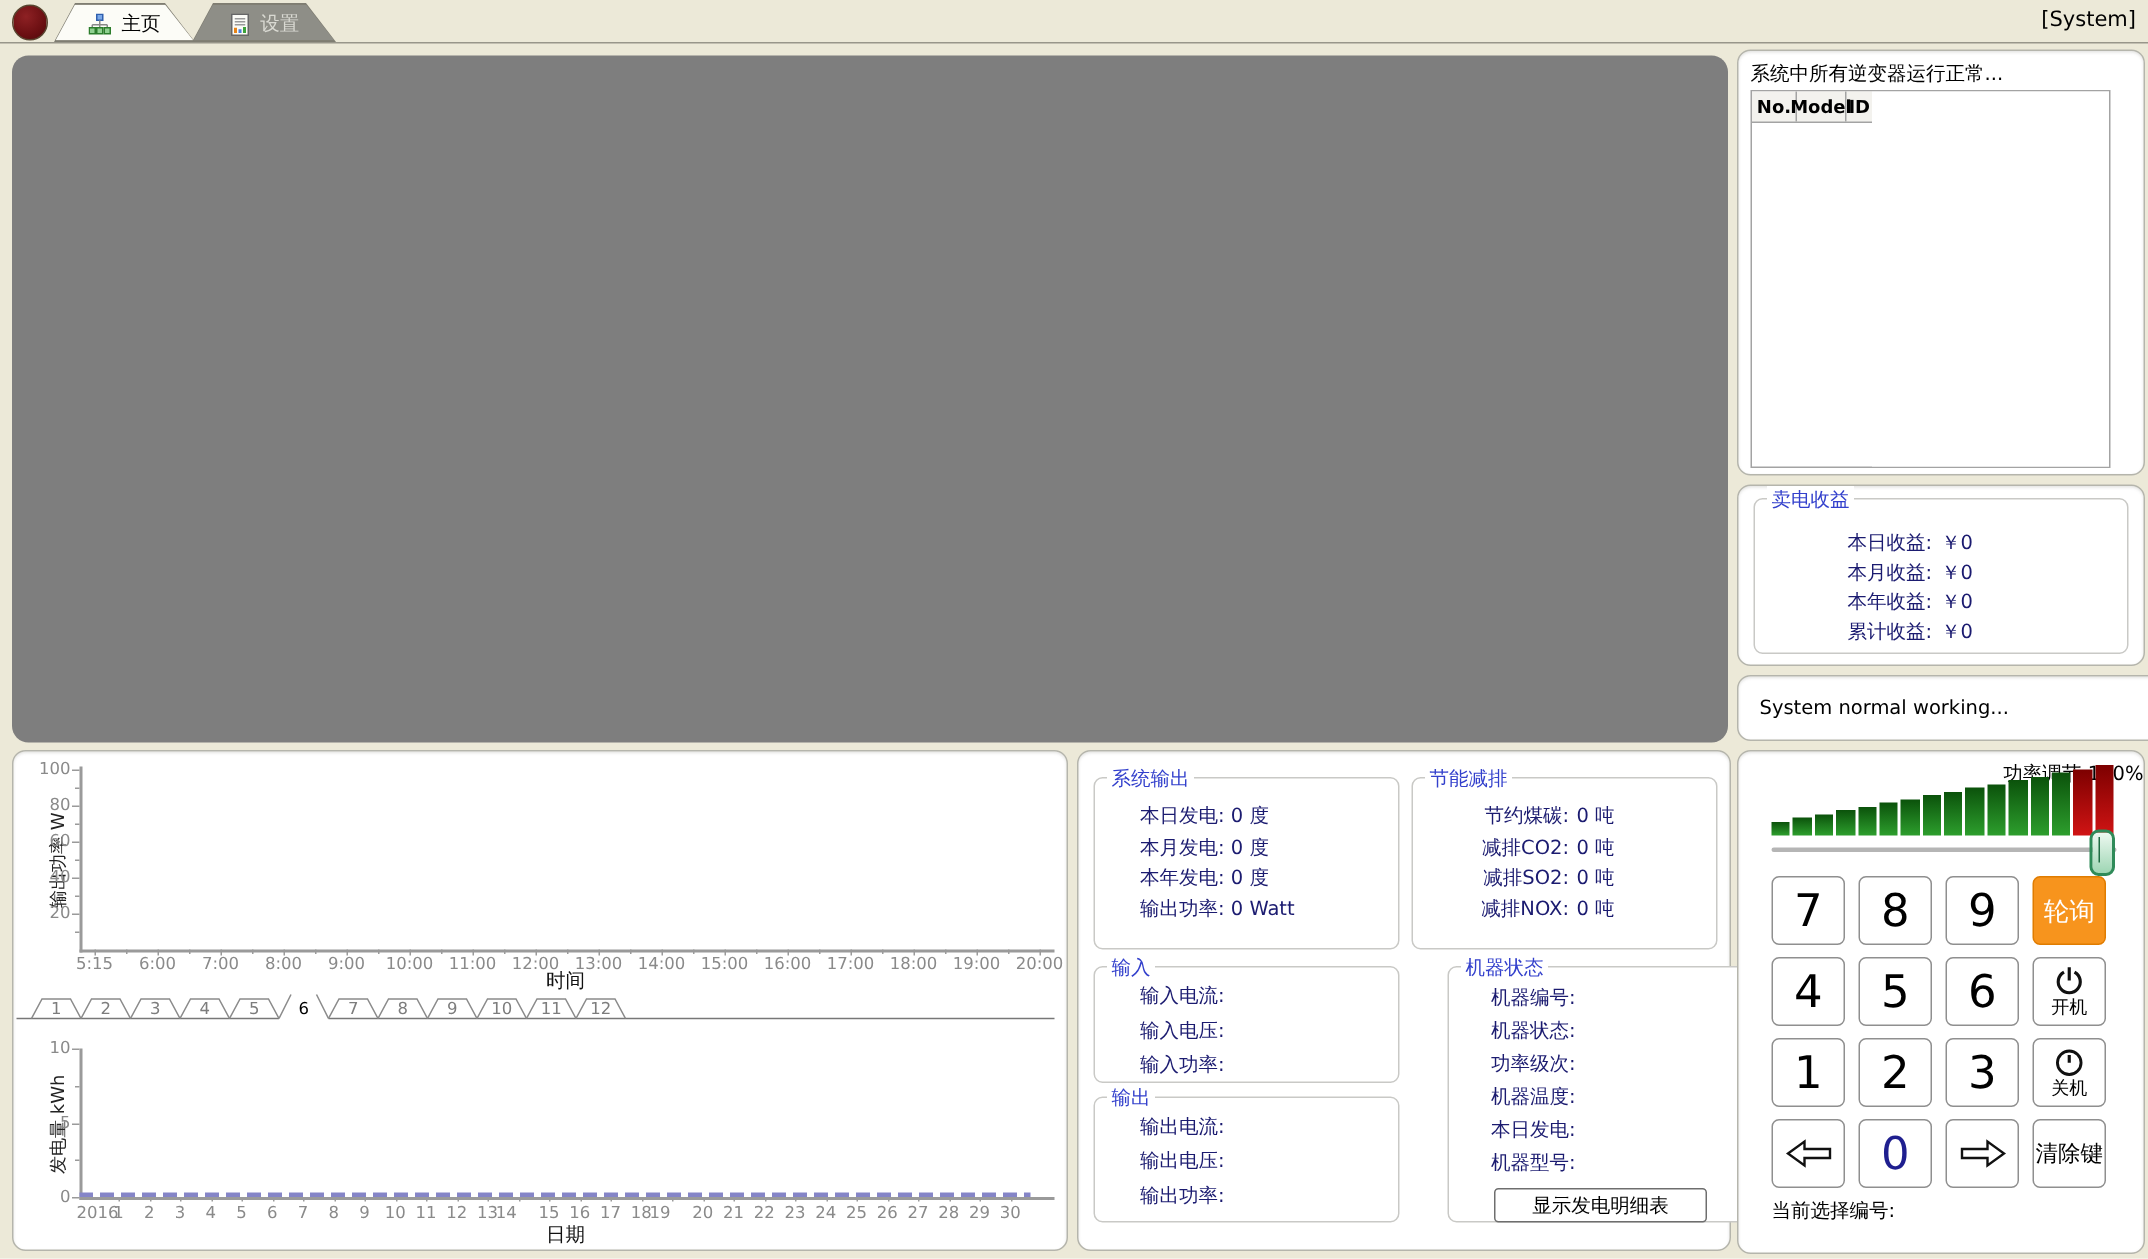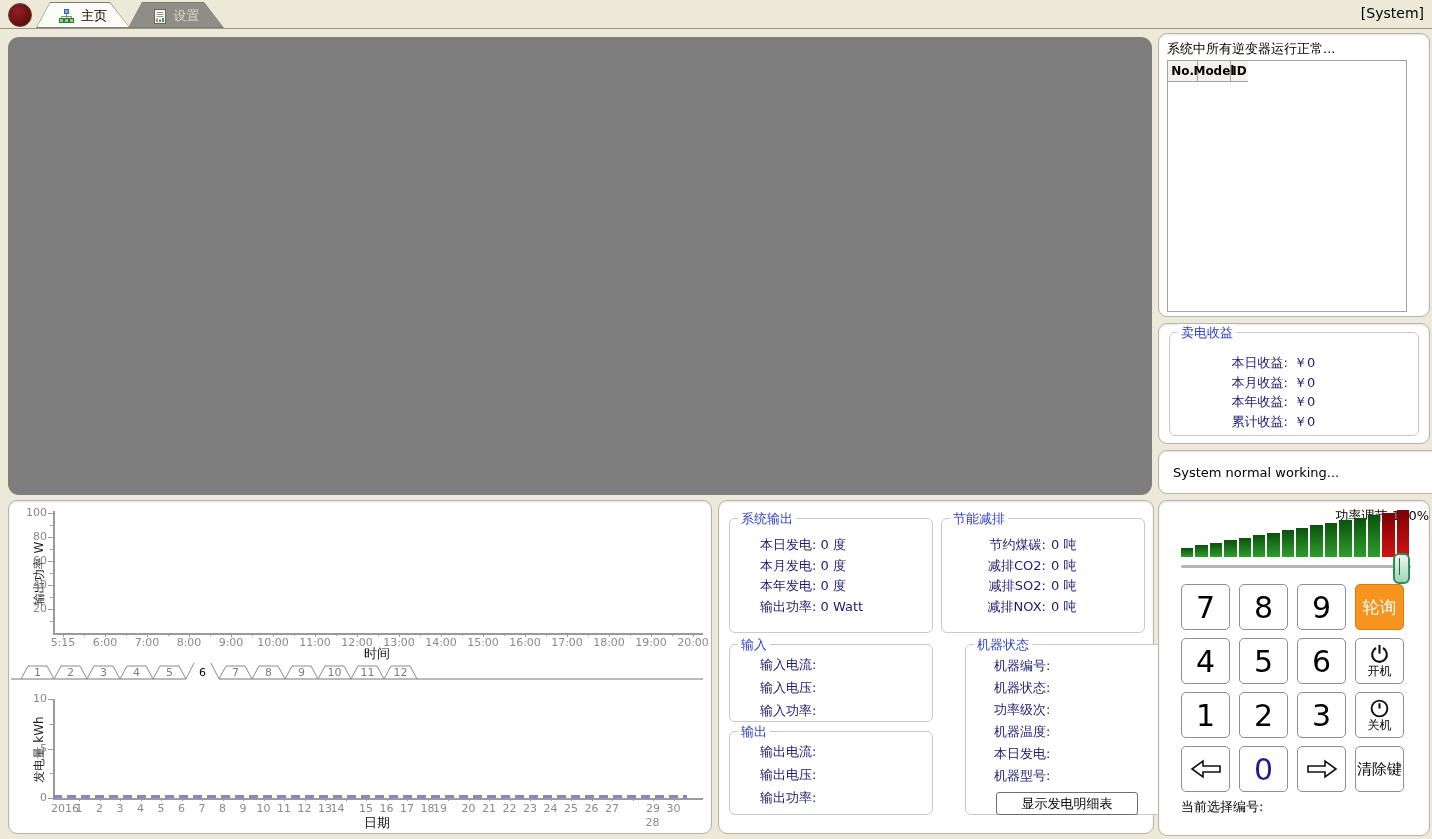--- a/index.html
+++ b/index.html
@@ -351,21 +351,21 @@
       <div class="tickl" style="left: 506px; top: 301px; width: 30px; text-align: center;">23</div>
       <div class="tickmark" style="left: 521px; top: 297px; width: 1px; height: 3px;"></div>
       <div class="tickl" style="left: 526.5px; top: 301px; width: 30px; text-align: center;">24</div>
       <div class="tickmark" style="left: 541.5px; top: 297px; width: 1px; height: 3px;"></div>
       <div class="tickl" style="left: 547px; top: 301px; width: 30px; text-align: center;">25</div>
       <div class="tickmark" style="left: 562px; top: 297px; width: 1px; height: 3px;"></div>
       <div class="tickl" style="left: 567.5px; top: 301px; width: 30px; text-align: center;">26</div>
       <div class="tickmark" style="left: 582.5px; top: 297px; width: 1px; height: 3px;"></div>
       <div class="tickl" style="left: 588px; top: 301px; width: 30px; text-align: center;">27</div>
       <div class="tickmark" style="left: 603px; top: 297px; width: 1px; height: 3px;"></div>
-      <div class="tickl" style="left: 608.5px; top: 315px; width: 30px; text-align: center; margin-left: 20px;">28</div>
+      <div class="tickl" style="left: 608.5px; top: 301px; width: 30px; text-align: center;">28</div>
       <div class="tickmark" style="left: 623.5px; top: 297px; width: 1px; height: 3px;"></div>
       <div class="tickl" style="left: 629px; top: 301px; width: 30px; text-align: center;">29</div>
       <div class="tickmark" style="left: 644px; top: 297px; width: 1px; height: 3px;"></div>
       <div class="tickl" style="left: 649.5px; top: 301px; width: 30px; text-align: center;">30</div>
       <div class="tickmark" style="left: 664.5px; top: 297px; width: 1px; height: 3px;"></div>
     </div>
 
   <div class="panel" style="left:718px;top:500px;width:434px;height:332px;">
 
     <div class="groupbox" style="left:10px;top:17px;width:202px;height:113px;">

